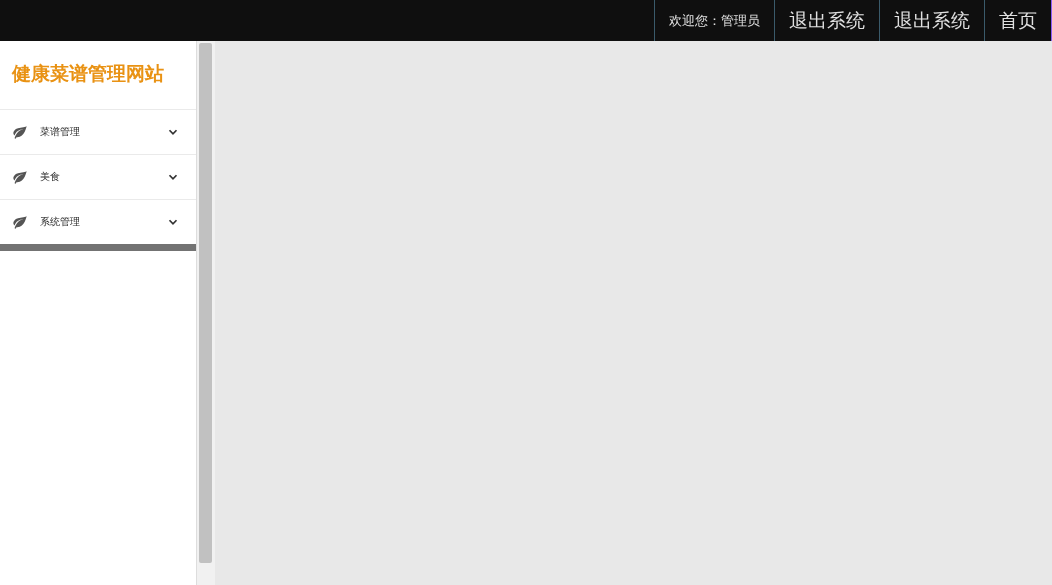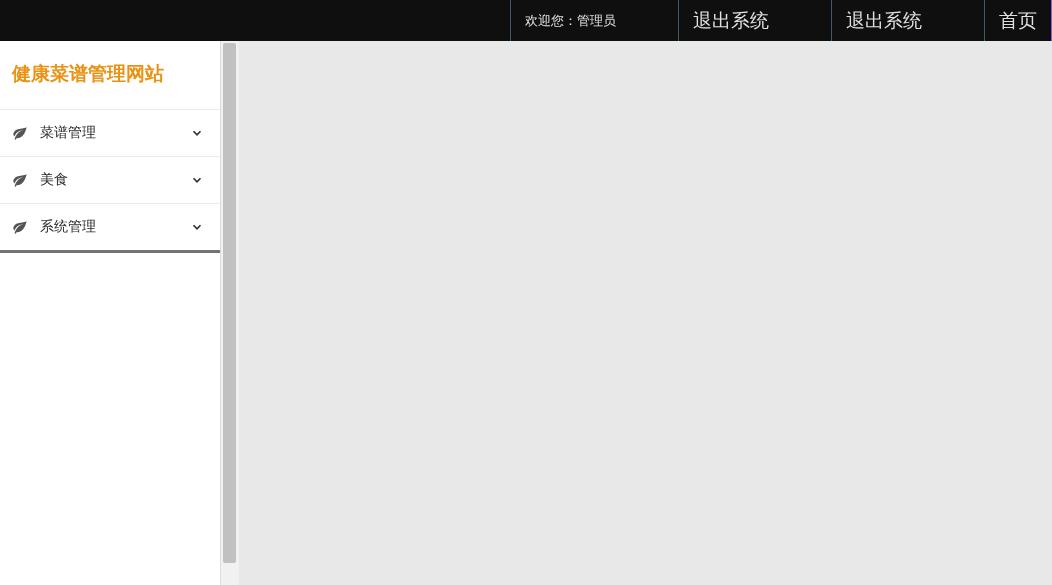--- a/index.html
+++ b/index.html
@@ -13,21 +13,20 @@
       height: 585px;
       overflow: hidden;
       background: #e8e8e8;
     }
     .header {
       background: #0f0f0f;
       height: 41px;
       display: flex;
       justify-content: flex-end;
       align-items: center;
-      gap: 48px;
     }
     .header-item {
       color: #e0e0e0;
       font-size: 19px;
       padding: 0 14px;
       height: 41px;
       line-height: 41px;
       border-left: 1px solid #3a5a6a;
       cursor: pointer;
     }
@@ -40,51 +39,51 @@
       padding: 0 14px;
       height: 41px;
       line-height: 41px;
       border-left: 1px solid #3a5a6a;
     }
     .main-container {
       display: flex;
       height: 544px;
     }
     .sidebar {
-      width: 221px;
+      width: 197px;
       background: #fff;
       border-right: 1px solid #ddd;
     }
     .site-title {
       color: #e99213;
       font-size: 19px;
       font-weight: bold;
       padding: 20px 12px 22px 12px;
       text-align: left;
     }
     .menu-item {
       display: flex;
       align-items: center;
       padding: 14px 16px 14px 12px;
       border-top: 1px solid #eaeaea;
       cursor: pointer;
       position: relative;
     }
     .menu-item:last-child {
-      border-bottom: 3px solid #737373;
+      border-bottom: 7px solid #737373;
     }
     .leaf-icon {
       width: 16px;
       height: 16px;
       margin-right: 12px;
       flex-shrink: 0;
     }
     .menu-label {
       color: #2a2a2a;
-      font-size: 14px;
+      font-size: 10px;
       flex: 1;
     }
     .chevron-icon {
       width: 14px;
       height: 14px;
       flex-shrink: 0;
     }
     .content-wrapper {
       flex: 1;
       display: flex;

